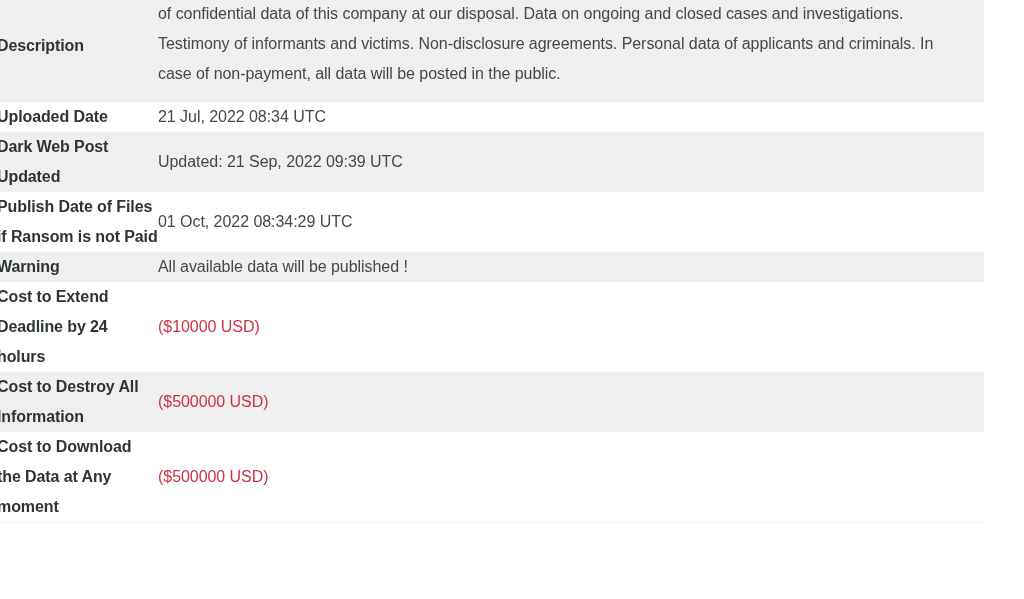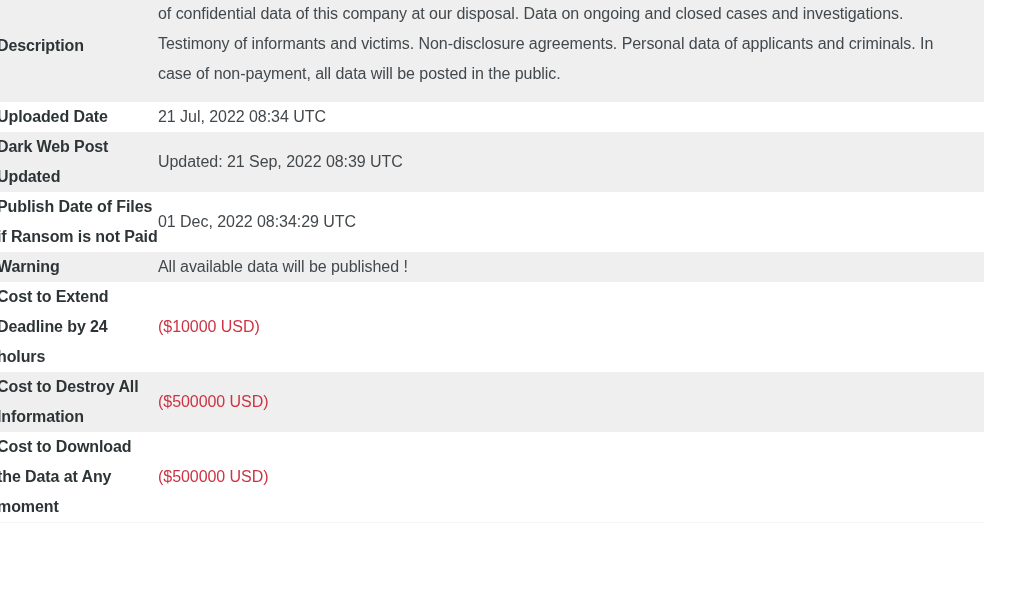--- a/index.html
+++ b/index.html
@@ -93,25 +93,25 @@
         <tr class="row-odd">
           <td class="cell-label">Description</td>
           <td class="cell-value desc">of confidential data of this company at our disposal. Data on ongoing and closed cases and investigations. Testimony of informants and victims. Non-disclosure agreements. Personal data of applicants and criminals. In case of non-payment, all data will be posted in the public.</td>
         </tr>
         <tr class="row-even">
           <td class="cell-label">Uploaded Date</td>
           <td class="cell-value">21 Jul, 2022 08:34 UTC</td>
         </tr>
         <tr class="row-odd">
           <td class="cell-label">Dark Web Post Updated</td>
-          <td class="cell-value">Updated: 21 Sep, 2022 08:39 UTC</td>
+          <td class="cell-value">Updated: 21 Sep, 2022 09:39 UTC</td>
         </tr>
         <tr class="row-even">
           <td class="cell-label">Publish Date of Files if Ransom is not Paid</td>
-          <td class="cell-value">01 Dec, 2022 08:34:29 UTC</td>
+          <td class="cell-value">01 Oct, 2022 08:34:29 UTC</td>
         </tr>
         <tr class="row-odd">
           <td class="cell-label">Warning</td>
           <td class="cell-value">All available data will be published !</td>
         </tr>
         <tr class="row-even">
           <td class="cell-label">Cost to Extend Deadline by 24 holurs</td>
           <td class="cell-value"><span class="money"> ($10000 USD)</span></td>
         </tr>
         <tr class="row-odd">

